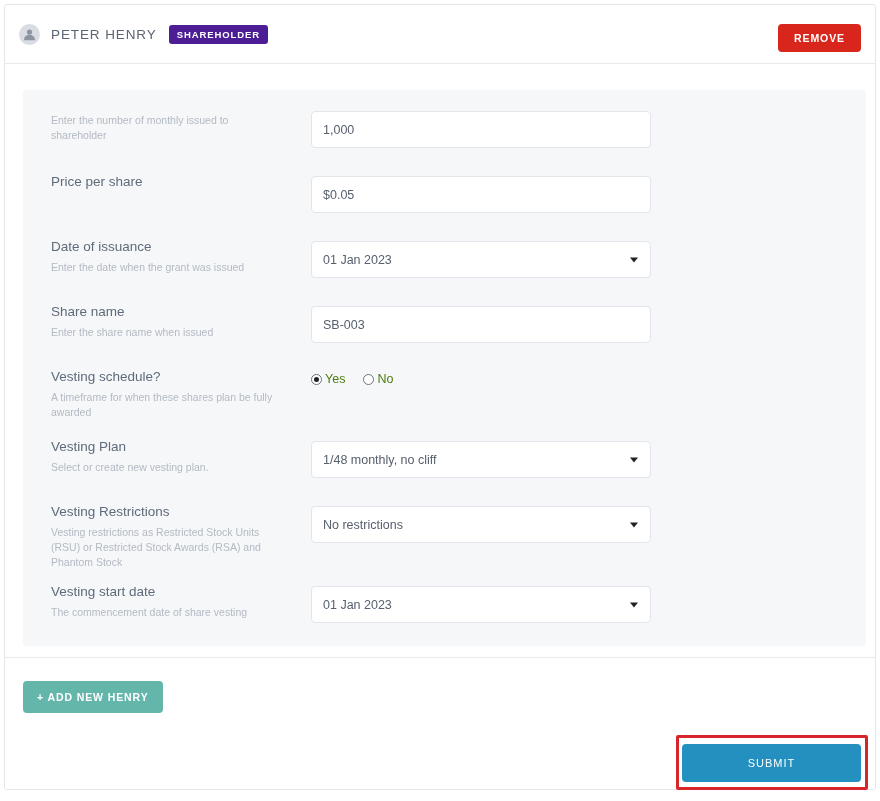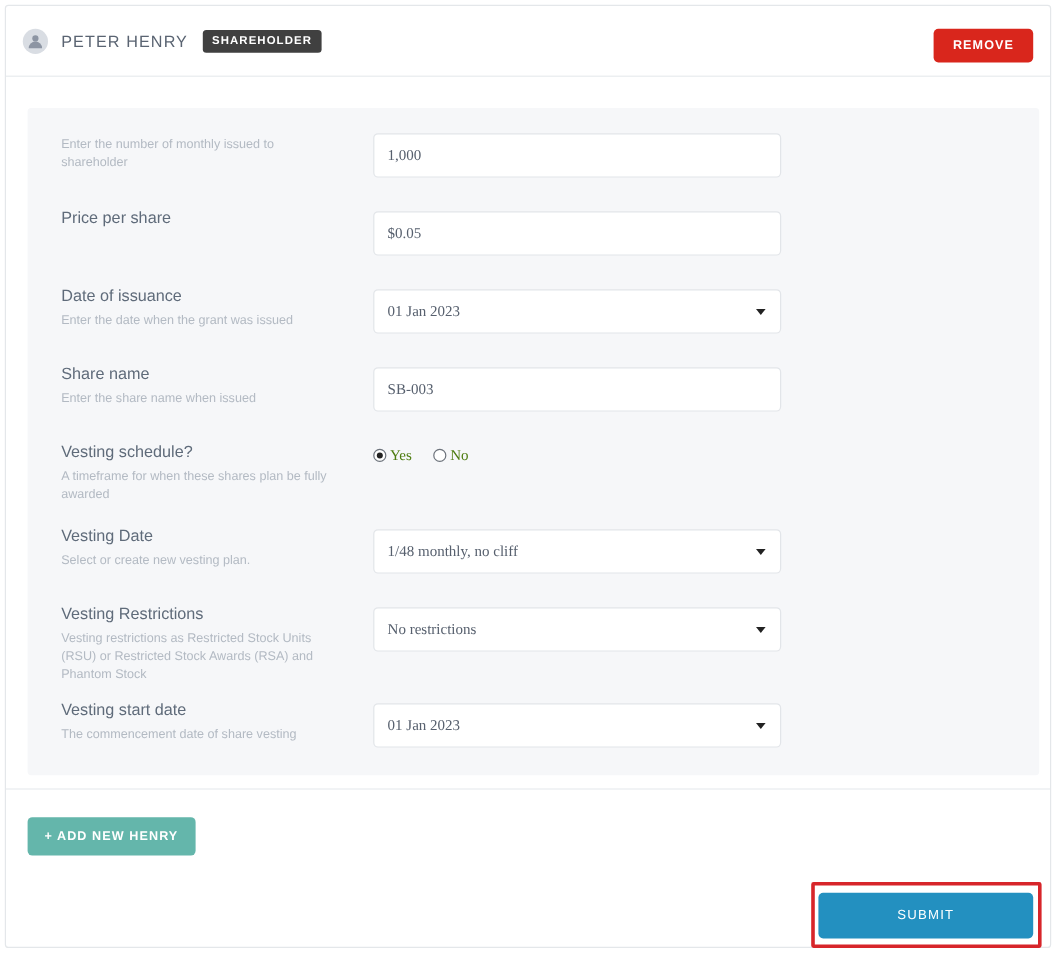--- a/index.html
+++ b/index.html
@@ -52,21 +52,21 @@
   .person-name {
     margin-left: 11px;
     font-size: 13.5px;
     letter-spacing: 0.9px;
     color: #5a6472;
     font-weight: 400;
     white-space: nowrap;
   }
   .badge {
     margin-left: 12px;
-    background: #404040;
+    background: #4c1d95;
     color: #ffffff;
     font-size: 9.5px;
     font-weight: bold;
     letter-spacing: 0.9px;
     padding: 4px 8px 4px 8px;
     border-radius: 3px;
     white-space: nowrap;
   }
   .remove-btn {
     position: absolute;
@@ -120,21 +120,20 @@
     font-size: 10.5px;
     color: #b3bac3;
     line-height: 15px;
     margin-top: 5px;
   }
   .field-control {
     position: absolute;
     left: 260px;
     top: 0;
     width: 376px;
-    font-family: Liberation Serif, serif;
   }
   .input-box {
     width: 340px;
     height: 37px;
     background: #ffffff;
     border: 1px solid #e2e5e9;
     border-radius: 4px;
     position: relative;
   }
   .input-text {
@@ -327,21 +326,21 @@
             <span class="radio-item">
               <span class="radio-dot"></span>
               <span class="radio-label">No</span>
             </span>
           </div>
         </div>
       </div>
 
       <div class="field" style="top:348px;">
         <div class="field-label">
-          <div class="label-title">Vesting Date</div>
+          <div class="label-title">Vesting Plan</div>
           <div class="label-help">Select or create new vesting plan.</div>
         </div>
         <div class="field-control" style="top:3px;">
           <div class="input-box">
             <span class="input-text">1/48 monthly, no cliff</span>
             <span class="caret"></span>
           </div>
         </div>
       </div>
 

